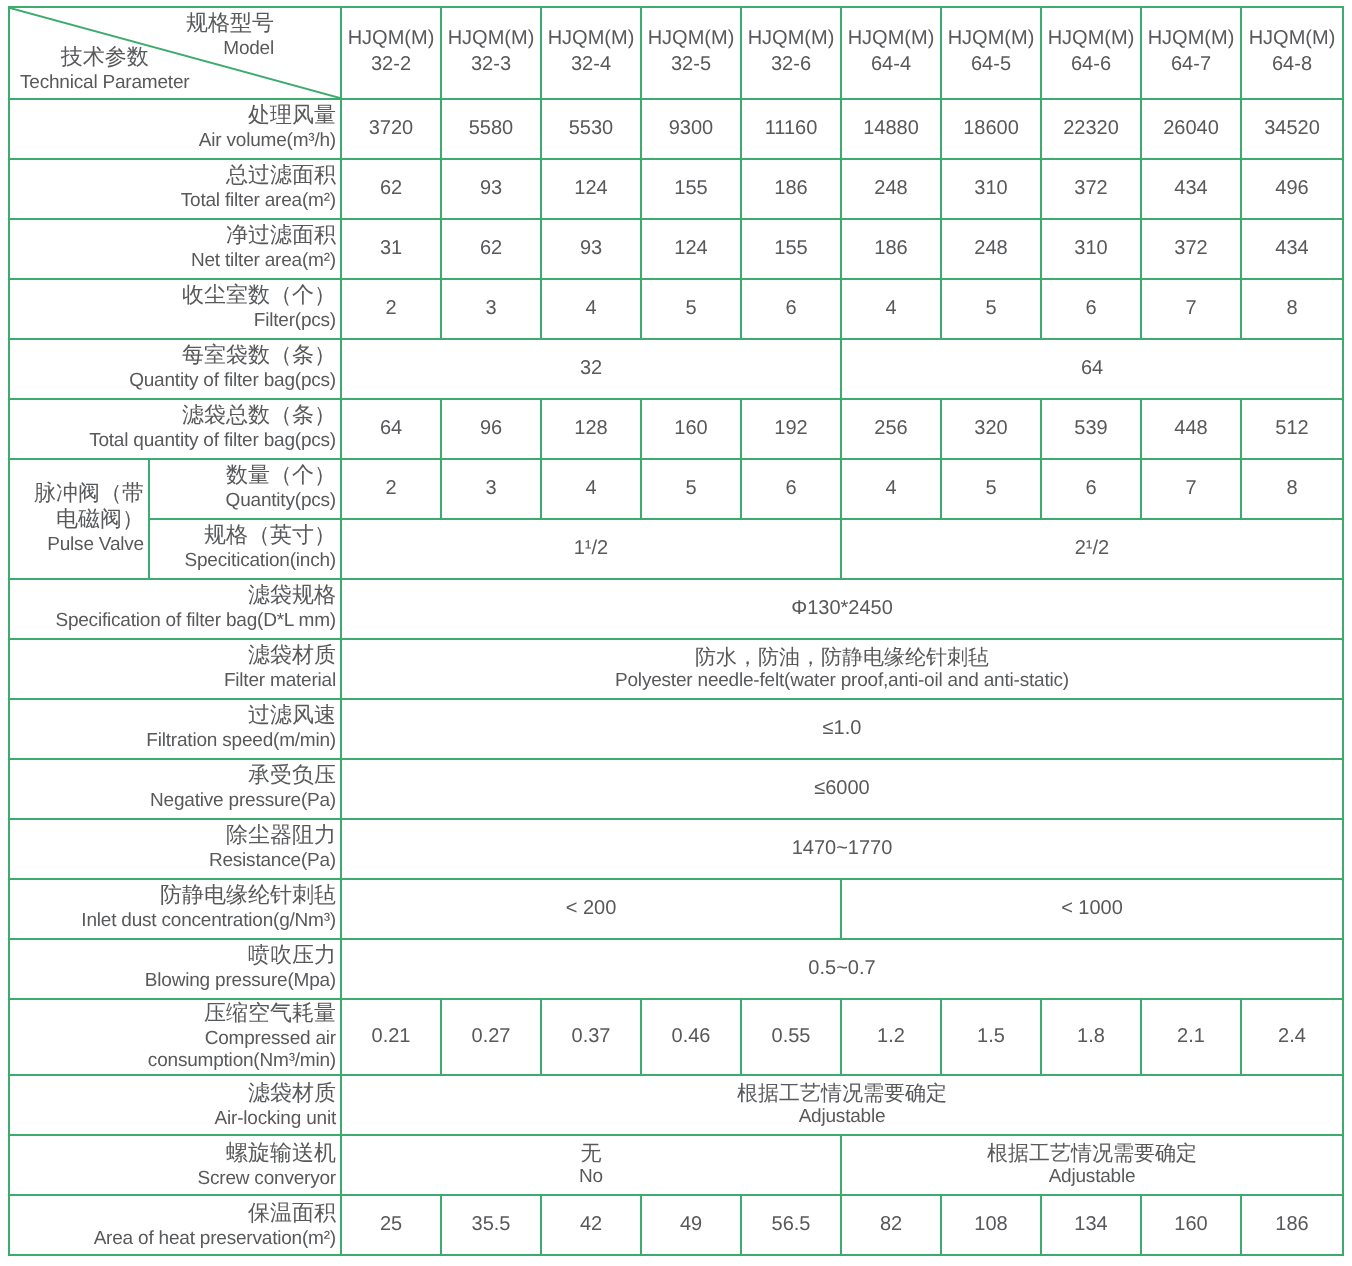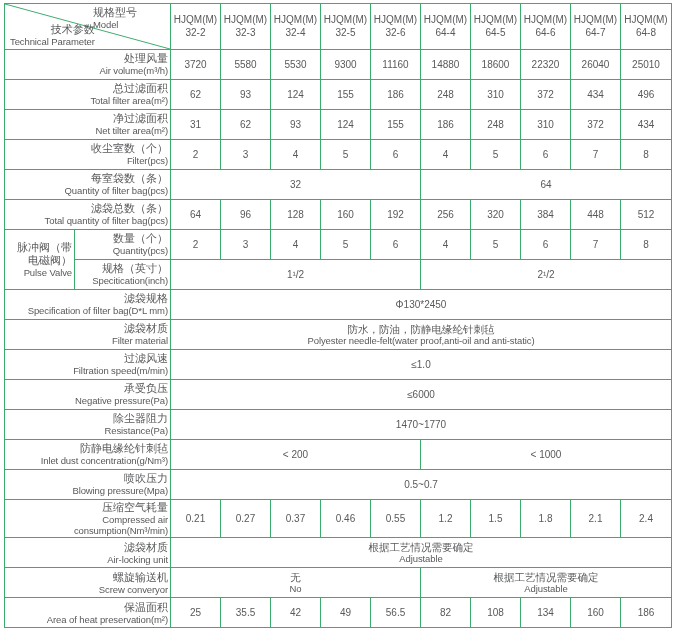--- a/index.html
+++ b/index.html
@@ -17,22 +17,22 @@
     overflow:hidden;
   }
   tr{height:30px;}
   tr.hdr{height:46px;}
   td.label{text-align:right;padding:1px 2px 1px 5px;}
   .zh{font-size:11px;}
   .en{font-size:9.5px;letter-spacing:-0.1px;}
   td.label-main{text-align:right;padding:1px 2px 1px 4px;line-break:anywhere;word-break:break-all;}
   td.corner{position:relative;padding:0;}
   .diag-svg{position:absolute;top:0;left:0;width:100%;height:100%;display:block;}
-  .corner-top{position:absolute;top:2px;left:88px;text-align:left;}
-  .corner-bottom{position:absolute;bottom:2px;left:5px;text-align:right;}
+  .corner-top{position:absolute;top:2px;left:88px;text-align:right;}
+  .corner-bottom{position:absolute;bottom:2px;left:5px;text-align:center;}
   td.model{font-size:10px;line-height:1.25;}
   td.val{font-size:10px;}
   .two-line .zh{font-size:10.5px;}
 </style>
 </head>
 <body>
 
 <table class="spec">
   <colgroup>
     <col style="width:70px">
@@ -113,21 +113,21 @@
     </td>
     <td class="val">3720</td>
     <td class="val">5580</td>
     <td class="val">5530</td>
     <td class="val">9300</td>
     <td class="val">11160</td>
     <td class="val">14880</td>
     <td class="val">18600</td>
     <td class="val">22320</td>
     <td class="val">26040</td>
-    <td class="val">25010</td>
+    <td class="val">34520</td>
   </tr>
 
   <tr>
     <td colspan="2" class="label">
       <div class="zh">总过滤面积</div>
       <div class="en">Total filter area(m²)</div>
     </td>
     <td class="val">62</td>
     <td class="val">93</td>
     <td class="val">124</td>
@@ -188,21 +188,21 @@
       <div class="zh">滤袋总数（条）</div>
       <div class="en">Total quantity of filter bag(pcs)</div>
     </td>
     <td class="val">64</td>
     <td class="val">96</td>
     <td class="val">128</td>
     <td class="val">160</td>
     <td class="val">192</td>
     <td class="val">256</td>
     <td class="val">320</td>
-    <td class="val">384</td>
+    <td class="val">539</td>
     <td class="val">448</td>
     <td class="val">512</td>
   </tr>
 
   <tr>
     <td rowspan="2" class="label-main">
       <div class="zh">脉冲阀（带电磁阀）</div>
       <div class="en">Pulse Valve</div>
     </td>
     <td class="label">

